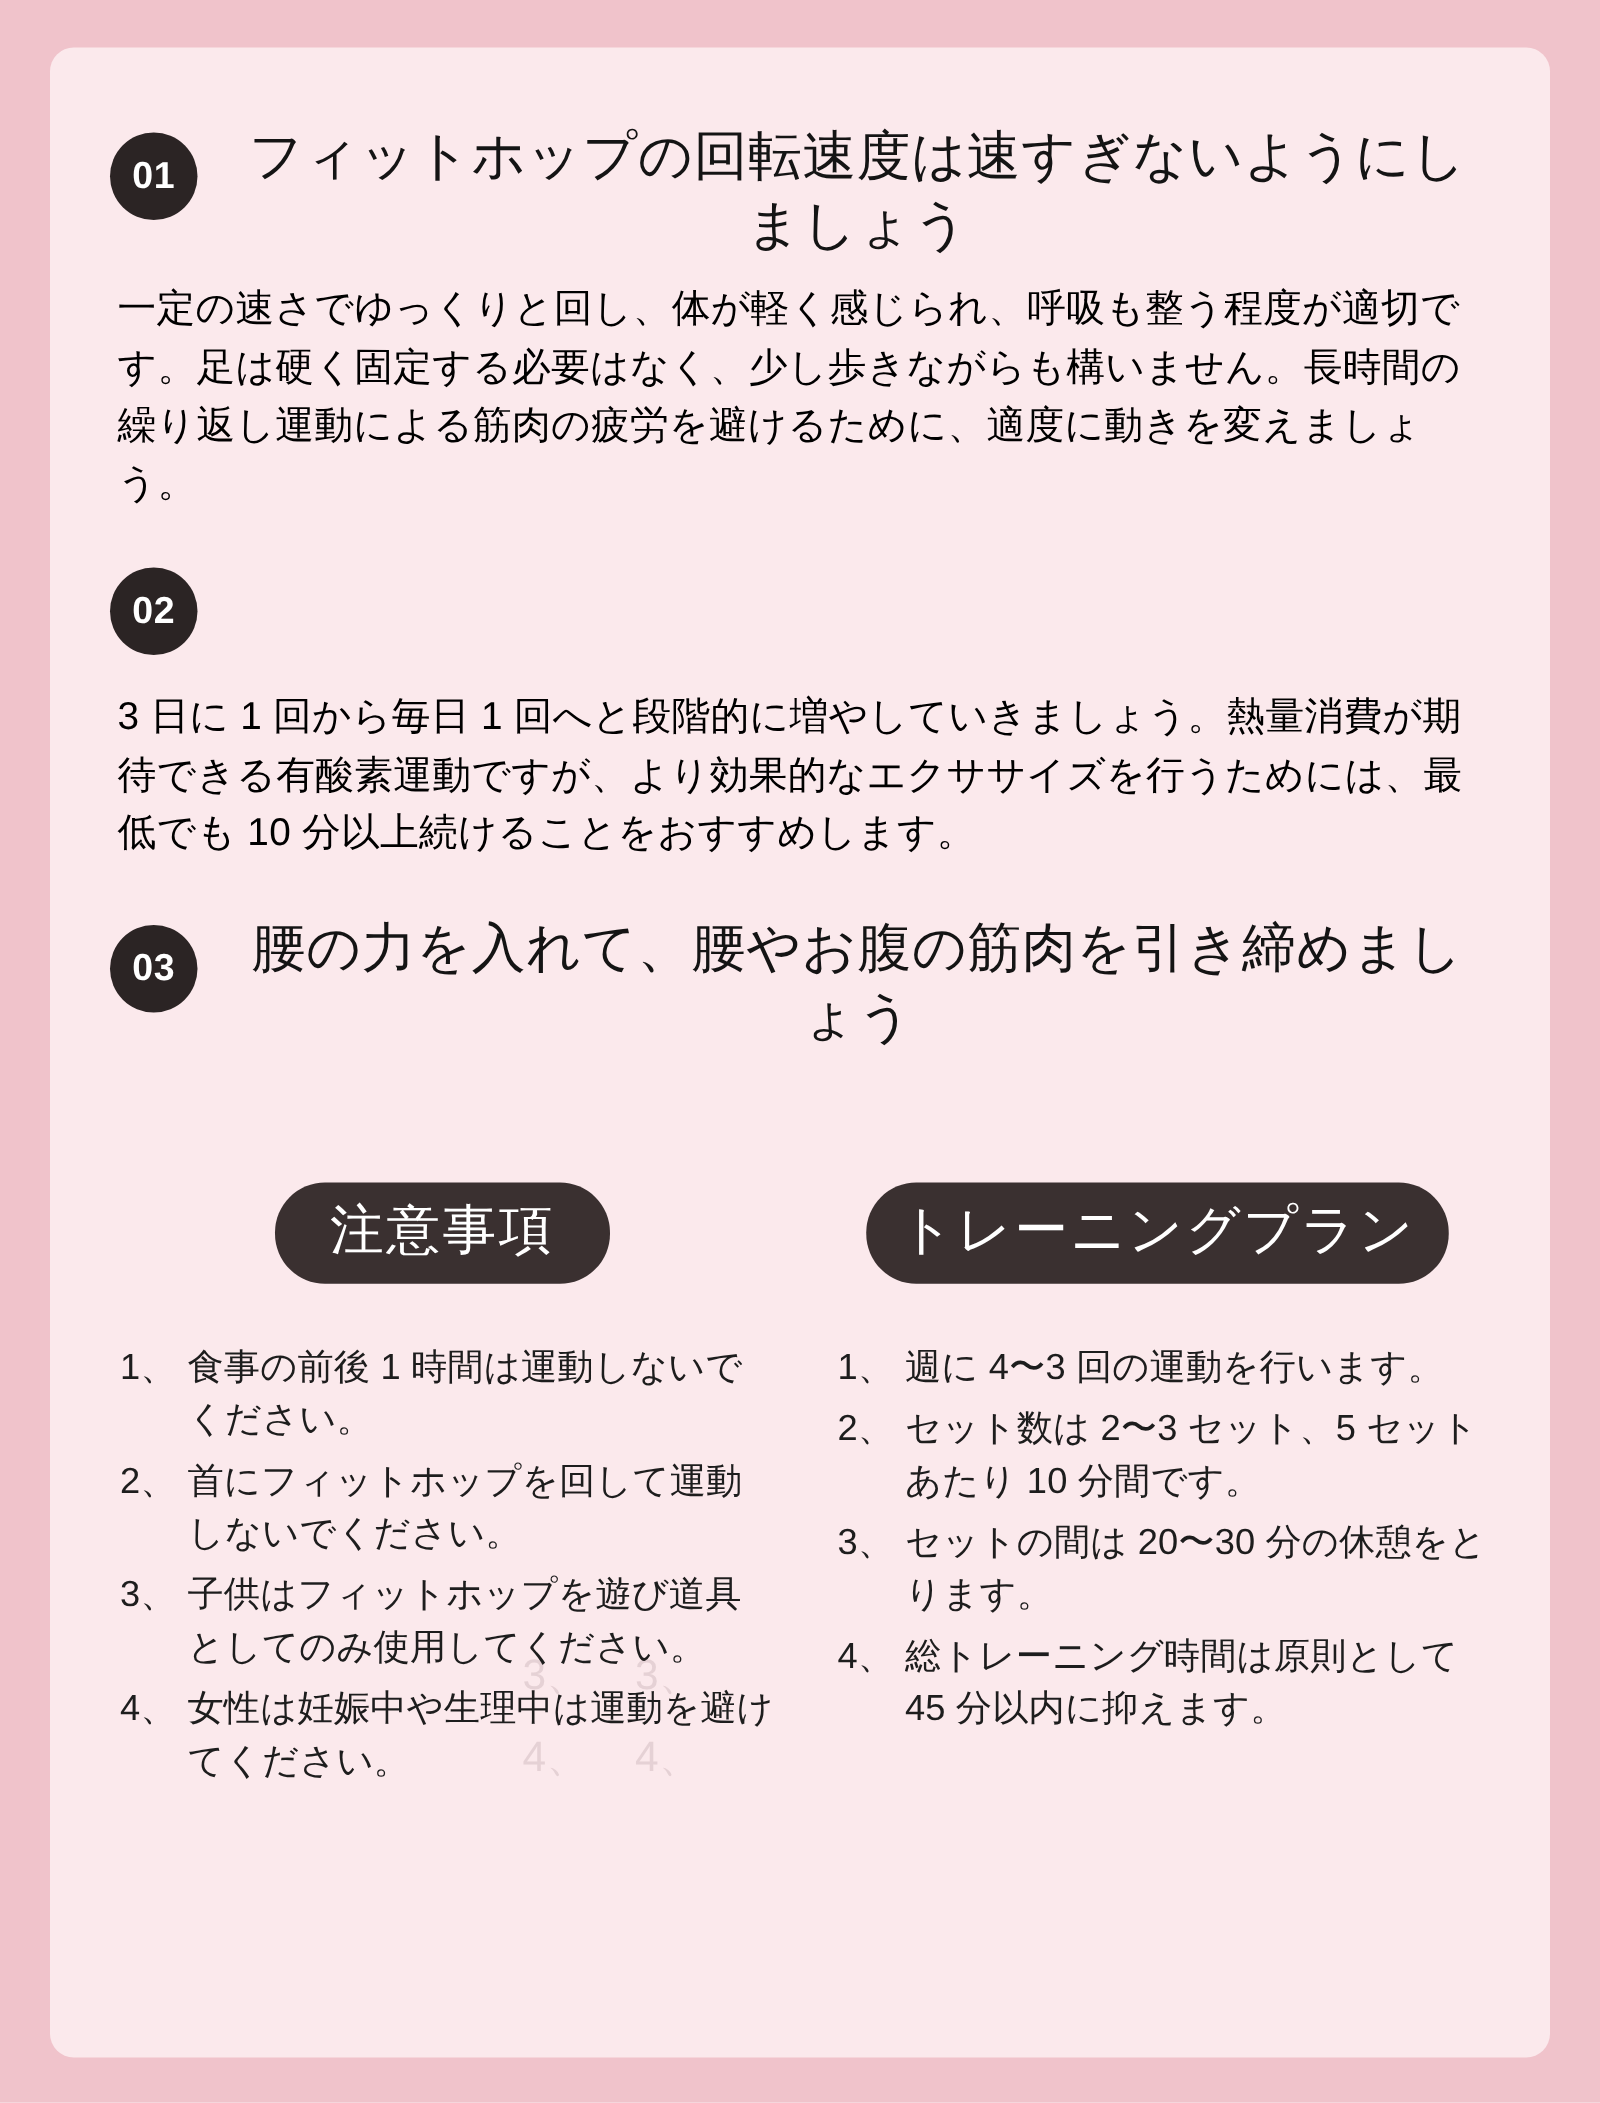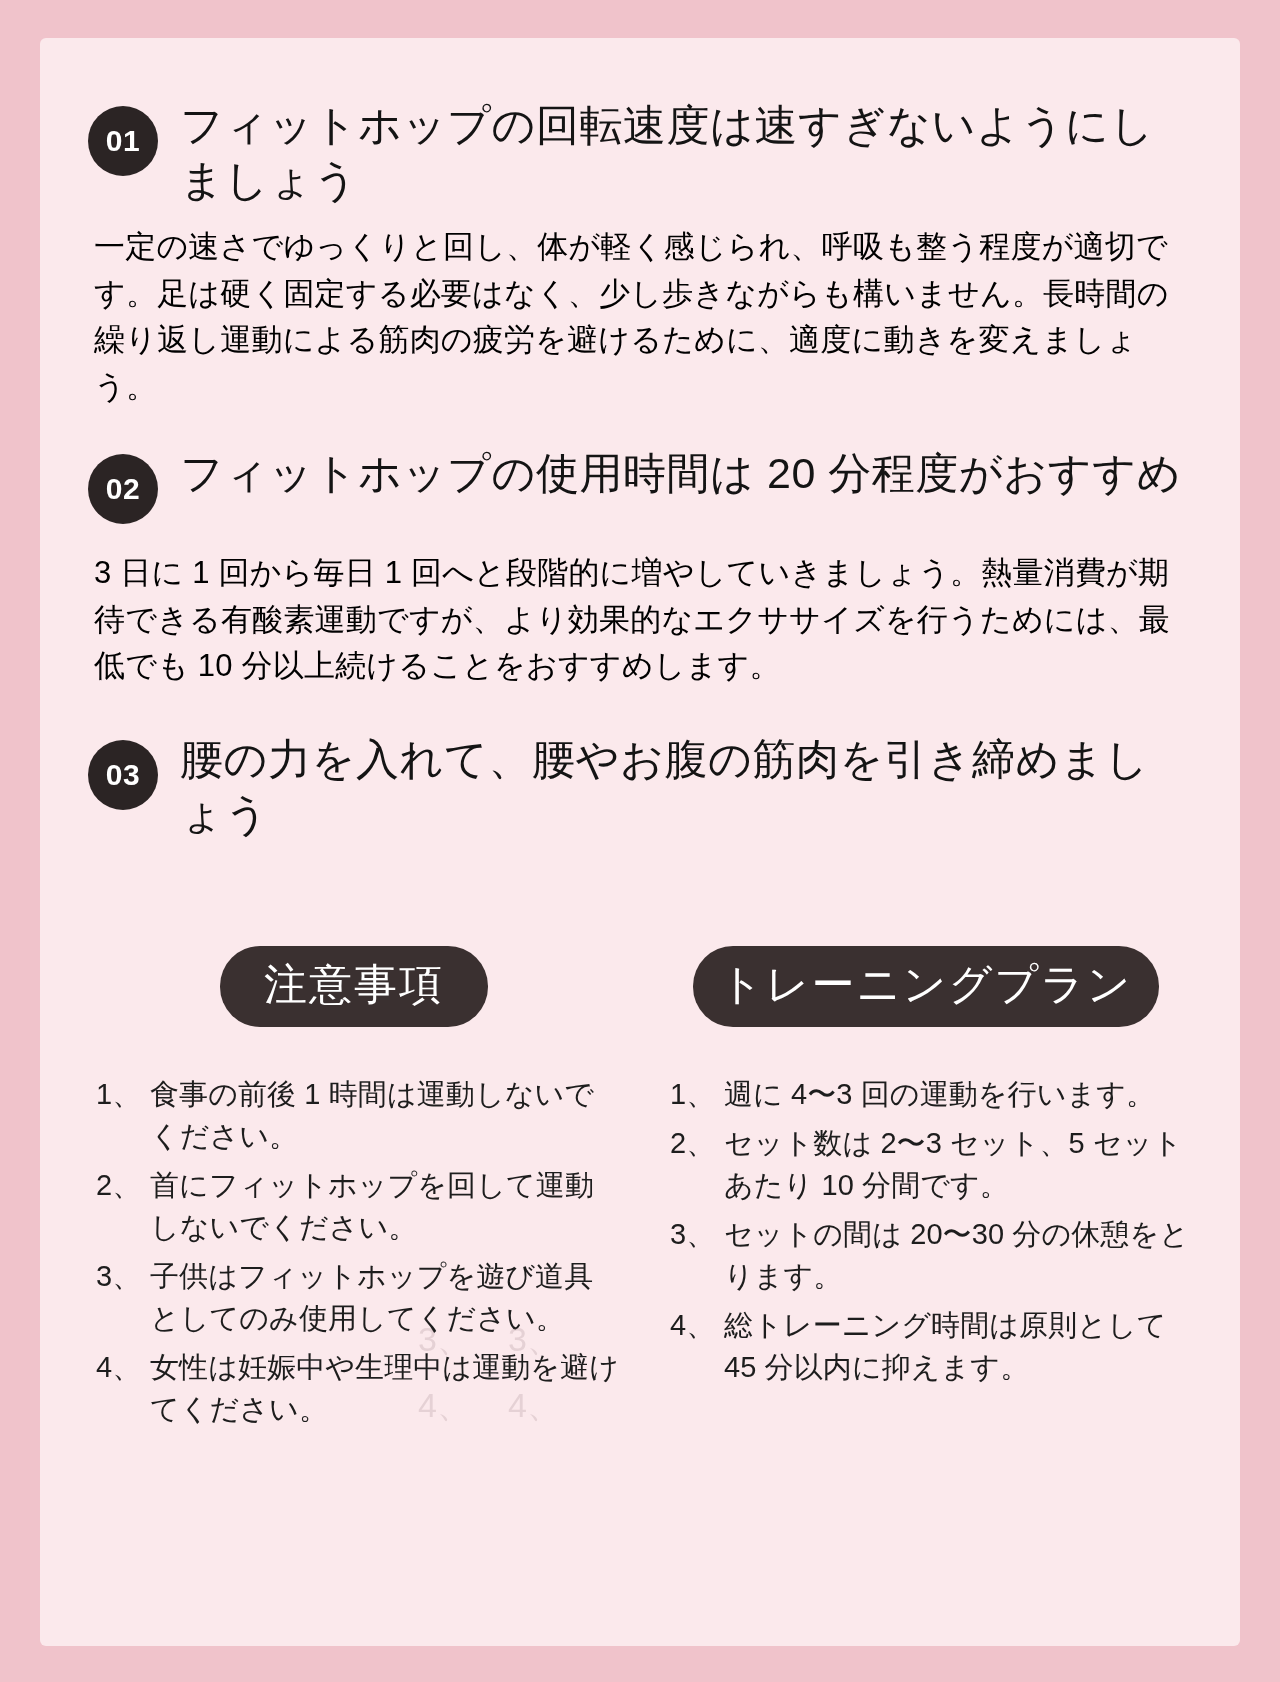--- a/index.html
+++ b/index.html
@@ -19,21 +19,21 @@
     width: 1280px;
     height: 1682px;
     box-sizing: border-box;
     padding: 38px 40px 36px 40px;
   }
   .card {
     width: 100%;
     height: 100%;
     box-sizing: border-box;
     background: #fbe9ec;
-    border-radius: 6px;
+    border-radius: 19px;
     padding: 58px 48px 30px 48px;
     position: relative;
   }
 
   
   .section {
     position: relative;
     margin-bottom: 26px;
   }
   .sec-head {
@@ -56,20 +56,21 @@
     letter-spacing: 0.5px;
     margin-top: 10px;
   }
   .sec-title {
     font-size: 43px;
     line-height: 1.28;
     font-weight: 500;
     letter-spacing: 0.5px;
     color: #141414;
     padding-top: 2px;
+    text-align: center;
   }
   .sec-body {
     font-size: 31px;
     line-height: 1.5;
     letter-spacing: 0.2px;
     color: #000000;
     margin-top: 16px;
     padding-left: 6px;
   }
   .sec-2 .sec-body { margin-top: 26px; }
@@ -151,21 +152,20 @@
       <div class="sec-head">
         <div class="badge">01</div>
         <div class="sec-title">フィットホップの回転速度は速すぎないようにしましょう</div>
       </div>
       <div class="sec-body">一定の速さでゆっくりと回し、体が軽く感じられ、呼吸も整う程度が適切です。足は硬く固定する必要はなく、少し歩きながらも構いません。長時間の繰り返し運動による筋肉の疲労を避けるために、適度に動きを変えましょう。</div>
     </div>
 
     <div class="section sec-2">
       <div class="sec-head">
         <div class="badge">02</div>
-        <div class="sec-title">フィットホップの使用時間は 20 分程度がおすすめ</div>
       </div>
       <div class="sec-body">3 日に 1 回から毎日 1 回へと段階的に増やしていきましょう。熱量消費が期待できる有酸素運動ですが、より効果的なエクササイズを行うためには、最低でも 10 分以上続けることをおすすめします。</div>
     </div>
 
     <div class="section sec-3">
       <div class="sec-head">
         <div class="badge">03</div>
         <div class="sec-title">腰の力を入れて、腰やお腹の筋肉を引き締めましょう</div>
       </div>
     </div>

